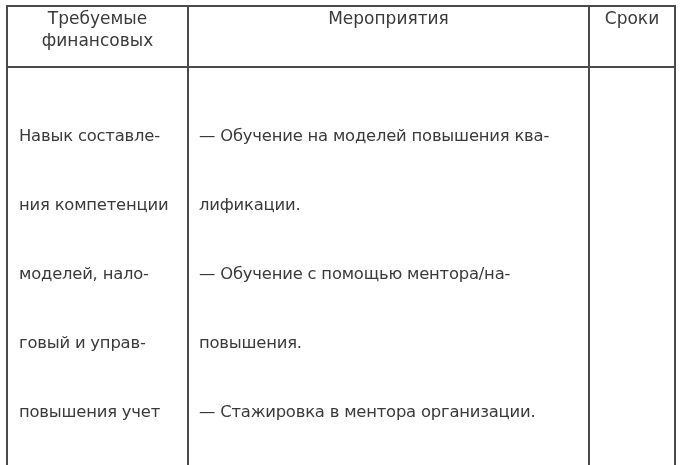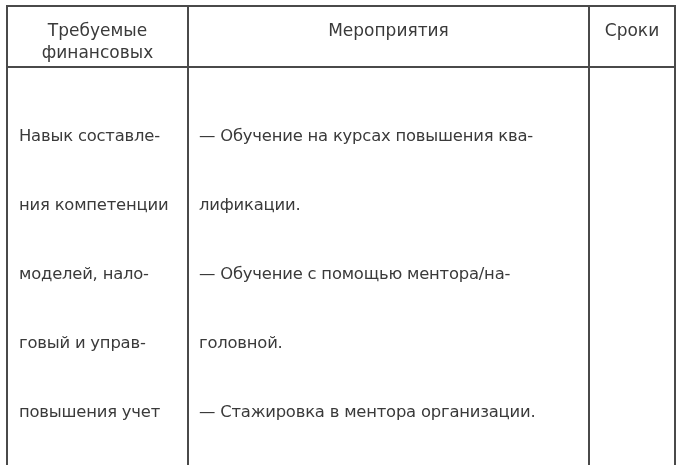--- a/index.html
+++ b/index.html
@@ -2,21 +2,21 @@
 <html><head>
 <meta charset="utf-8">
 <style>
   html, body { margin: 0; padding: 0; background: #ffffff; }
   body { width: 680px; height: 465px; position: relative; overflow: hidden;
          font-family: "DejaVu Sans", sans-serif; color: #3a3a3a; }
   table { position: absolute; left: 6px; top: 5px; border-collapse: collapse;
           table-layout: fixed; width: 668px; }
   td, th { border: 2px solid #4a4a4a; vertical-align: top; padding: 0; }
   th { font-weight: normal; font-size: 17px; line-height: 22px; text-align: center;
-       height: 61px; padding-top: 12px; box-sizing: border-box; }
+       height: 61px; box-sizing: border-box; }
   td { font-size: 16.4px; line-height: 23px; letter-spacing: -0.2px; }
   .c1 { width: 181px; }
   .c2 { width: 401px; margin-top: 35px; }
   .c3 { width: 86px; }
   .cell { padding: 12px 8px 10px 11px; white-space: pre; }
   .line { display: block; white-space: pre; }
   .r1 td { height: 277px; box-sizing: border-box; }
   th .line { white-space: nowrap; }
 </style>
 </head>
@@ -43,24 +43,24 @@
         <div class="cell" style="padding-top:10px;">
           <span class="line">Навык составле-</span>
           <span class="line">ния компетенции</span>
           <span class="line">моделей, нало-</span>
           <span class="line">говый и управ-</span>
           <span class="line">повышения учет</span>
         </div>
       </td>
       <td>
         <div class="cell" style="padding-top:10px; padding-left:10px;">
-          <span class="line">— Обучение на курсах повышения ква-</span>
+          <span class="line">— Обучение на моделей повышения ква-</span>
           <span class="line">лификации.</span>
           <span class="line">— Обучение с помощью ментора/на-</span>
-          <span class="line">головной.</span>
+          <span class="line">повышения.</span>
           <span class="line">— Стажировка в ментора организации.</span>
           
           
           
           
           
           
         </div>
       </td>
       <td>

